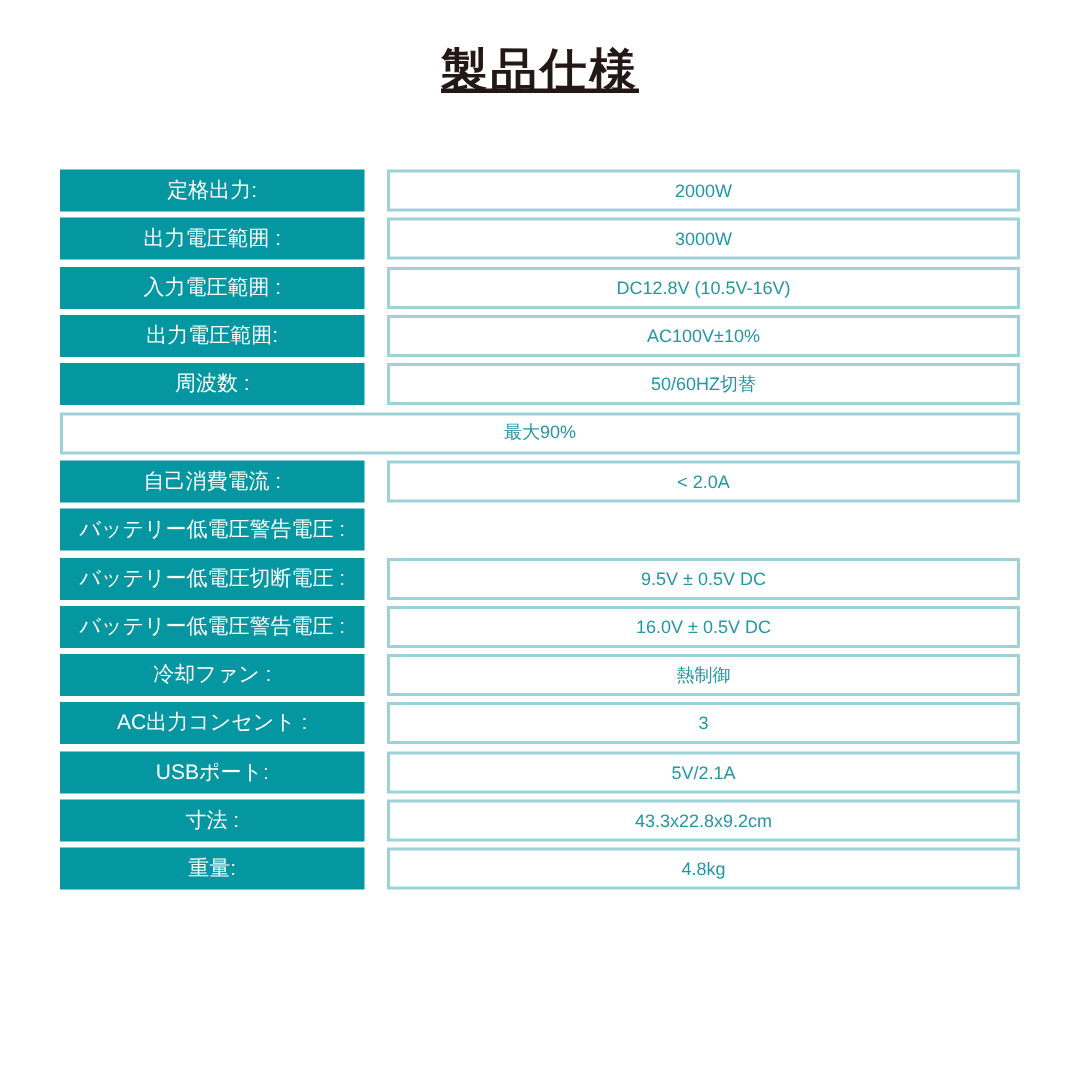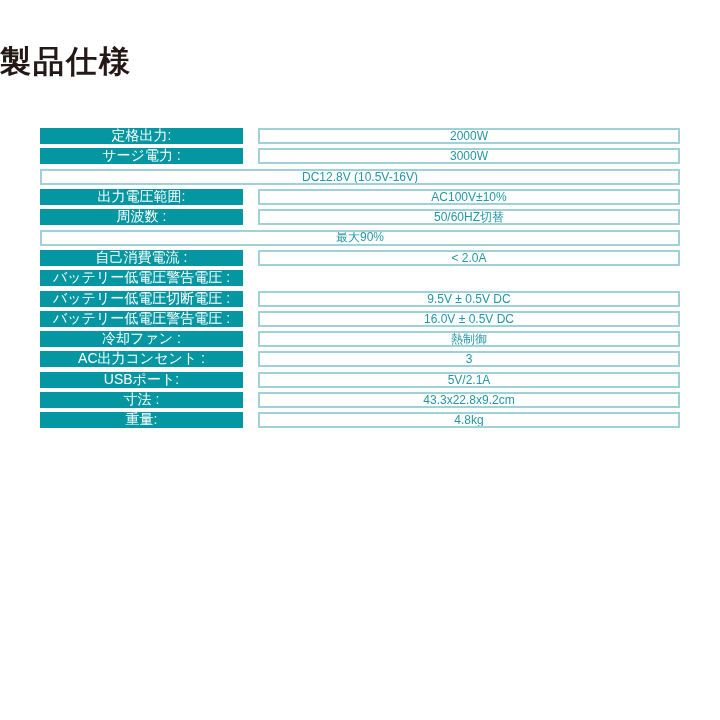--- a/index.html
+++ b/index.html
@@ -9,38 +9,39 @@
     background: #ffffff;
     font-family: "Liberation Sans", "DejaVu Sans", sans-serif;
     overflow: hidden;
   }
   .page {
     width: 720px;
     height: 720px;
     background: #ffffff;
   }
   .page-title {
-    padding-top: 43px;
-    text-align: left;
+    padding-top: 28px;
+    text-align: center;
     font-size: 31px;
     line-height: 1.2;
     font-weight: bold;
     color: #231815;
     letter-spacing: 2px;
+    text-decoration: underline;
   }
   .spec-table {
     width: 640px;
     margin: 48px auto 0 auto;
     display: flex;
     flex-direction: column;
     gap: 4.3px;
   }
   .spec-row {
     display: flex;
-    height: 16px;
+    height: 28px;
     gap: 15px;
     justify-content: space-between;
   }
   .spec-label {
     width: 203px;
     flex: 0 0 203px;
     background: #0496A1;
     color: #ffffff;
     display: flex;
     align-items: center;
@@ -70,25 +71,26 @@
   <h1 class="page-title">製品仕様</h1>
 
   <div class="spec-table">
 
     <div class="spec-row">
       <div class="spec-label">定格出力:</div>
       <div class="spec-value">2000W</div>
     </div>
 
     <div class="spec-row">
-      <div class="spec-label">サージ電力 :</div>
+      <div class="spec-label">出力電圧範囲 :</div>
       <div class="spec-value">3000W</div>
     </div>
 
     <div class="spec-row">
+      <div class="spec-label">入力電圧範囲 :</div>
       <div class="spec-value">DC12.8V (10.5V-16V)</div>
     </div>
 
     <div class="spec-row">
       <div class="spec-label">出力電圧範囲:</div>
       <div class="spec-value">AC100V±10%</div>
     </div>
 
     <div class="spec-row">
       <div class="spec-label">周波数 :</div>

